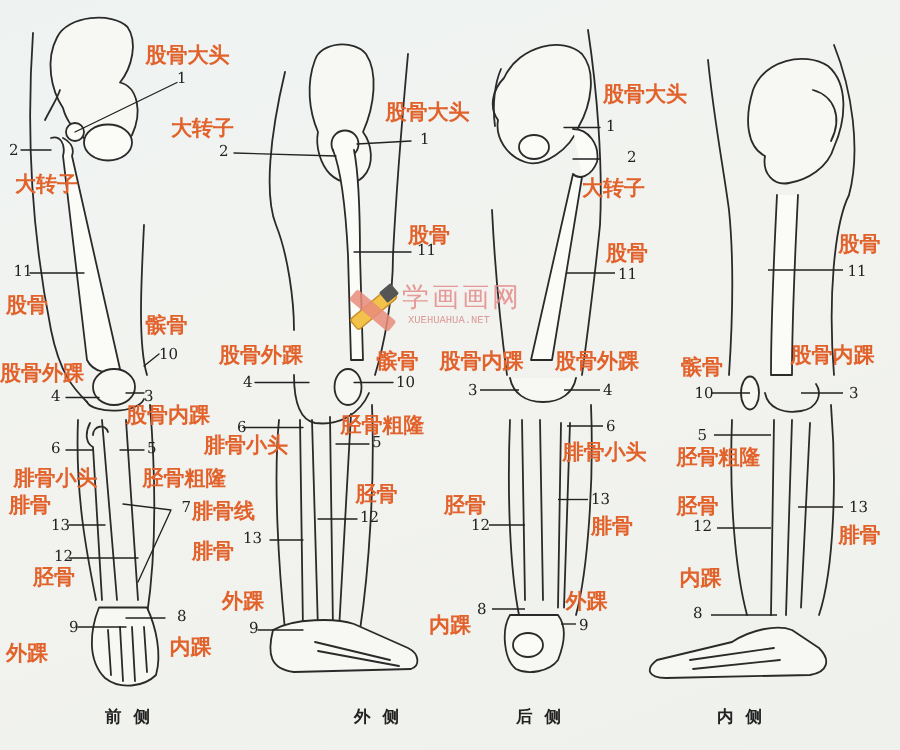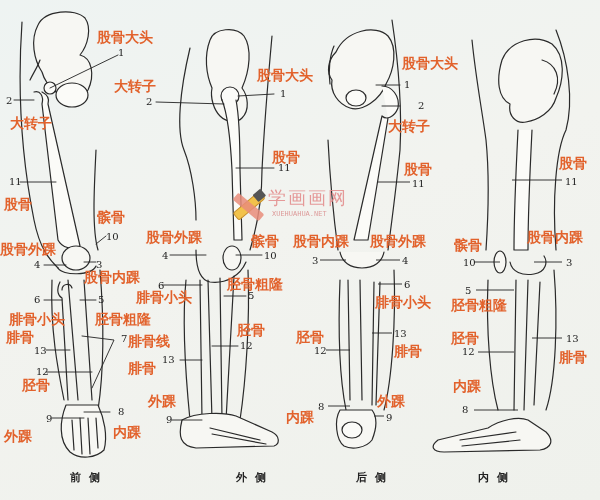--- a/index.html
+++ b/index.html
@@ -196,21 +196,21 @@
   <div class="num" style="left:404px;top:79px;">1</div>
   <div class="num" style="left:418px;top:100px;">2</div>
   <div class="num" style="left:412px;top:178px;">11</div>
   <div class="num" style="left:312px;top:255px;">3</div>
   <div class="num" style="left:402px;top:255px;">4</div>
   <div class="num" style="left:404px;top:279px;">6</div>
   <div class="num" style="left:394px;top:328px;">13</div>
   <div class="num" style="left:314px;top:345px;">12</div>
   <div class="num" style="left:318px;top:401px;">8</div>
   <div class="num" style="left:386px;top:412px;">9</div>
-  <div class="cap" style="left:356px;top:470px;">后侧</div>
+  <div class="cap" style="left:344px;top:470px;">后侧</div>
 
   <div class="lbl" style="left:559px;top:155px;">股骨</div>
   <div class="lbl" style="left:454px;top:237px;">髌骨</div>
   <div class="lbl" style="left:527px;top:229px;">股骨内踝</div>
   <div class="lbl" style="left:451px;top:297px;">胫骨粗隆</div>
   <div class="lbl" style="left:451px;top:330px;">胫骨</div>
   <div class="lbl" style="left:559px;top:349px;">腓骨</div>
   <div class="lbl" style="left:453px;top:378px;">内踝</div>
 
   <div class="num" style="left:565px;top:176px;">11</div>

